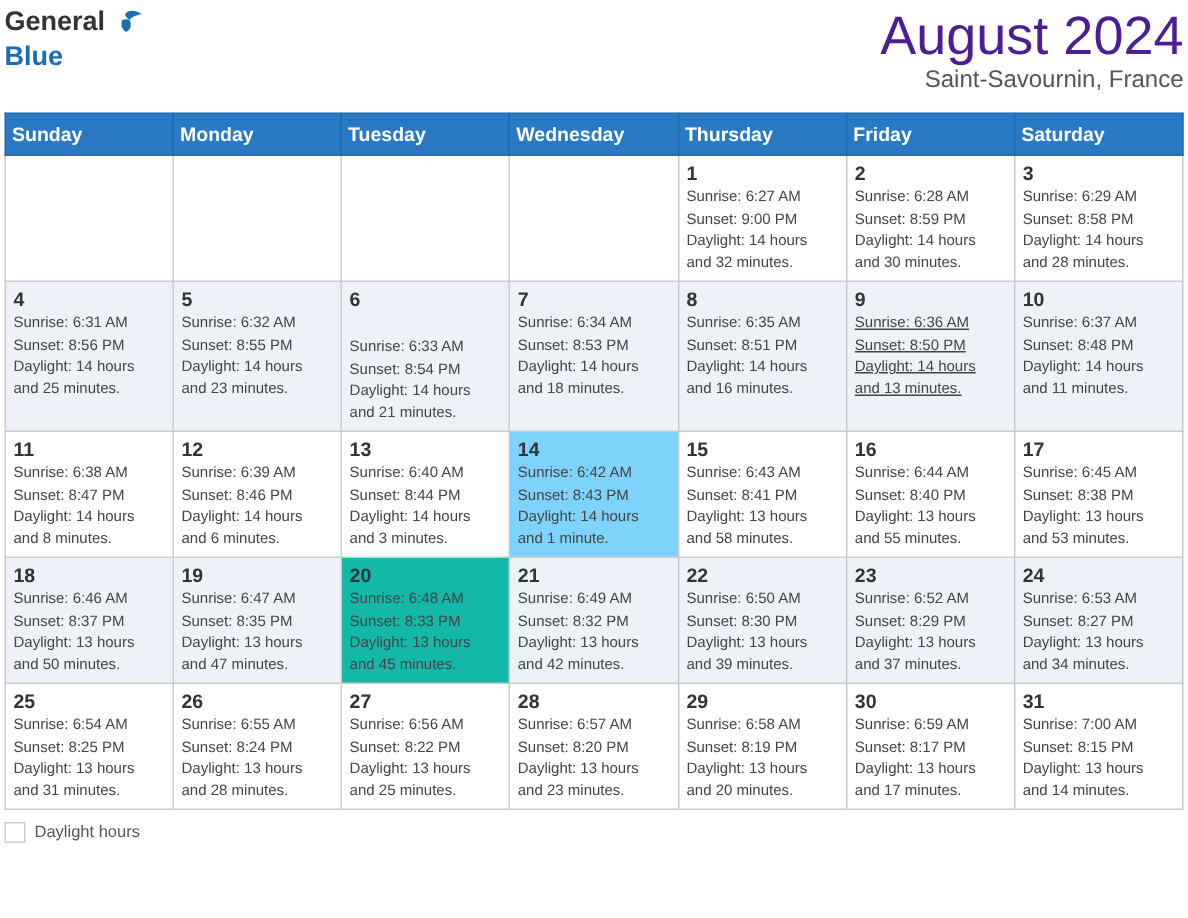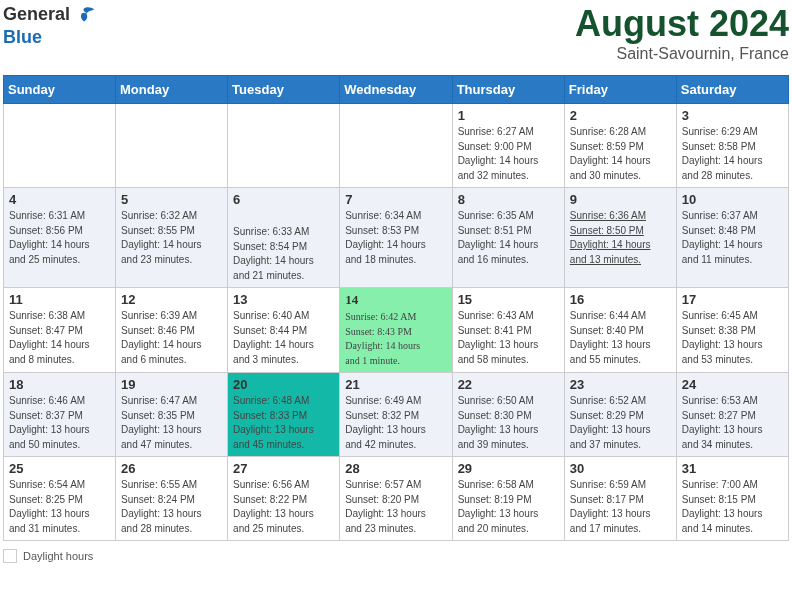--- a/index.html
+++ b/index.html
@@ -9,21 +9,21 @@
     
     .header { display: flex; justify-content: space-between; align-items: flex-start; margin-bottom: 12px; }
     
     .logo { display: flex; align-items: center; }
     .logo-text { font-size: 18px; font-weight: bold; line-height: 1.2; }
     .logo-general { color: #333; }
     .logo-blue { color: #1a6db5; }
     .logo-icon { width: 24px; height: 24px; margin-left: 2px; }
     
     .title-area { text-align: right; }
-    .month-year { font-size: 36px; font-weight: 700; color: #14532d; }
+    .month-year { font-size: 36px; font-weight: 400; color: #4c1d95; }
     .location { font-size: 16px; color: #555; }
     
     .calendar { width: 100%; border-collapse: collapse; }
     
     .calendar th {
       background-color: #2979c4;
       color: white;
       padding: 6px 4px;
       text-align: left;
       font-size: 13px;
@@ -184,21 +184,21 @@
 Daylight: 14 hours
 and 6 minutes.</div>
           </td>
           <td style="background: rgb(255, 255, 255);">
             <span class="day-num">13</span>
             <div class="day-info" style="white-space: pre-line;">Sunrise: 6:40 AM
 Sunset: 8:44 PM
 Daylight: 14 hours
 and 3 minutes.</div>
           </td>
-          <td style="background: #86efac; font-family: Liberation Serif, serif;">
+          <td style="background: #7dd3fc;">
             <span class="day-num">14</span>
             <div class="day-info" style="white-space: pre-line;">Sunrise: 6:42 AM
 Sunset: 8:43 PM
 Daylight: 14 hours
 and 1 minute.</div>
           </td>
           <td style="background: rgb(255, 255, 255);">
             <span class="day-num">15</span>
             <div class="day-info" style="white-space: pre-line;">Sunrise: 6:43 AM
 Sunset: 8:41 PM

